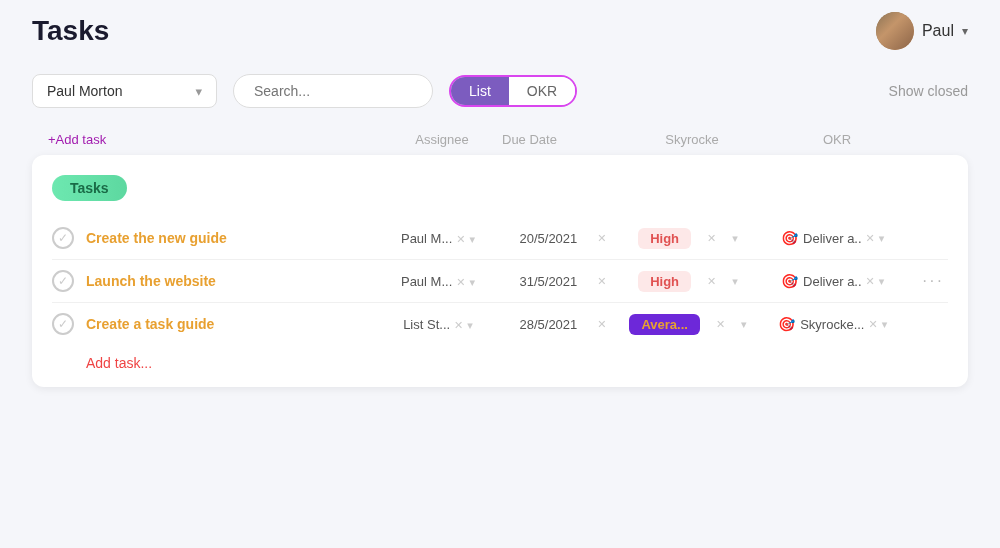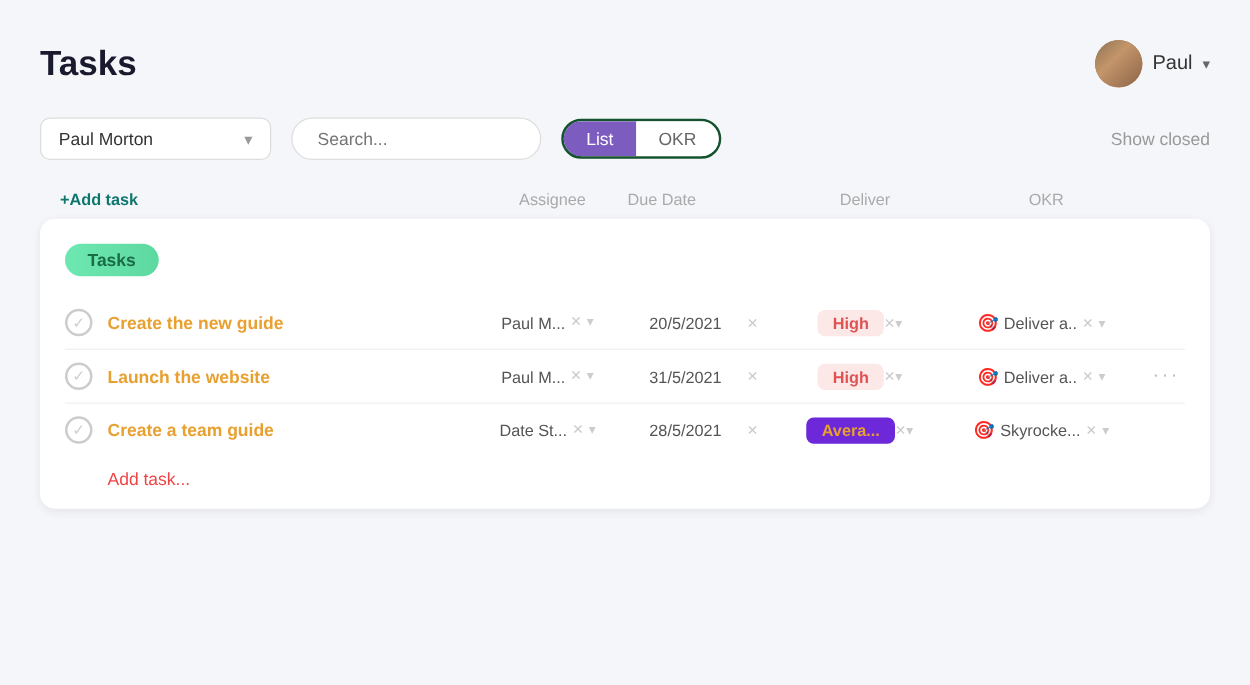--- a/index.html
+++ b/index.html
@@ -5,21 +5,21 @@
     * { box-sizing: border-box; margin: 0; padding: 0; }
     body {
       font-family: -apple-system, BlinkMacSystemFont, 'Segoe UI', sans-serif;
       background: #f5f6fa;
       min-height: 548px;
       color: #333;
     }
     .page {
       max-width: 1000px;
       margin: 0 auto;
-      padding: 32px 32px;
+      padding: 12px 32px;
     }
     .header {
       display: flex;
       align-items: center;
       justify-content: space-between;
       margin-bottom: 24px;
     }
     .header-title {
       font-size: 28px;
       font-weight: 700;
@@ -86,21 +86,21 @@
       border-radius: 24px;
       padding: 8px 20px;
       font-size: 14px;
       color: #999;
       background: white;
       width: 200px;
       outline: none;
     }
     .view-toggle {
       display: flex;
-      border: 2px solid #14532d;
+      border: 2px solid #d946ef;
       border-radius: 24px;
       overflow: hidden;
     }
     .toggle-btn {
       padding: 6px 18px;
       font-size: 14px;
       cursor: pointer;
       border: none;
       font-weight: 500;
     }
@@ -130,21 +130,21 @@
     .col-duedate { width: 130px; text-align: left; }
     .col-priority { width: 120px; text-align: center; }
     .col-okr { width: 170px; text-align: center; }
     .col-actions { width: 30px; }
     .add-task-header {
       font-size: 13px;
       color: #888;
       cursor: pointer;
       margin-right: 16px;
     }
-    .add-task-header span { color: #0f766e; font-weight: 700; }
+    .add-task-header span { color: #a21caf; font-weight: 400; }
     .tasks-card {
       background: white;
       border-radius: 12px;
       padding: 20px 20px 16px 20px;
       box-shadow: 0 2px 8px rgba(0,0,0,0.07);
     }
     .tasks-label {
       display: inline-block;
       background: linear-gradient(90deg, #6de8b0, #5dd8a0);
       color: #1a6b47;
@@ -179,21 +179,21 @@
       cursor: pointer;
     }
     .task-name {
       flex: 1;
       font-weight: 600;
       color: #e8a030;
     }
     .assignee-cell {
       width: 120px;
       display: flex;
-      align-items: flex-start;
+      align-items: flex-end;
       justify-content: center;
       gap: 4px;
       font-size: 13px;
       color: #555;
     }
     .cell-x {
       color: #ccc;
       font-size: 11px;
       cursor: pointer;
     }
@@ -209,21 +209,21 @@
       justify-content: center;
       gap: 20px;
       font-size: 13px;
       color: #555;
     }
     .priority-cell {
       width: 120px;
       display: flex;
       align-items: center;
       justify-content: center;
-      gap: 0;
+      gap: 16px;
     }
     .priority-badge {
       padding: 3px 12px;
       border-radius: 6px;
       font-size: 13px;
       font-weight: 600;
     }
     .priority-high {
       background: #fde8e8;
       color: #e05252;
@@ -293,21 +293,21 @@
   </div>
 
   <div class="column-headers">
     <div class="col-task">
       <span class="add-task-header">
         <span>+Add task</span>
       </span>
     </div>
     <div class="col-assignee">Assignee</div>
     <div class="col-duedate">Due Date</div>
-    <div class="col-priority">Deliver</div>
+    <div class="col-priority">Skyrocke</div>
     <div class="col-okr">OKR</div>
     <div class="col-actions"></div>
   </div>
 
   <div class="tasks-card">
     <div class="tasks-label">Tasks</div>
 
     
     <div id="task-list">
         <div class="task-row">
@@ -359,23 +359,23 @@
         <span>Deliver a..</span>
         <span class="cell-x">✕</span>
         <span class="cell-chevron">▾</span>
       </div>
       <div class="row-actions">
         <span class="dots-menu">···</span>
       </div>
     </div>
         <div class="task-row">
       <div class="task-check">✓</div>
-      <div class="task-name">Create a team guide</div>
+      <div class="task-name">Create a task guide</div>
       <div class="assignee-cell">
-        <span>Date St...</span>
+        <span>List St...</span>
         <span class="cell-x">✕</span>
         <span class="cell-chevron">▾</span>
       </div>
       <div class="duedate-cell">
         <span>28/5/2021</span>
         <span class="cell-x">✕</span>
       </div>
       <div class="priority-cell">
         <span class="priority-badge priority-avg">Avera...</span>
         <span class="cell-x">✕</span>

